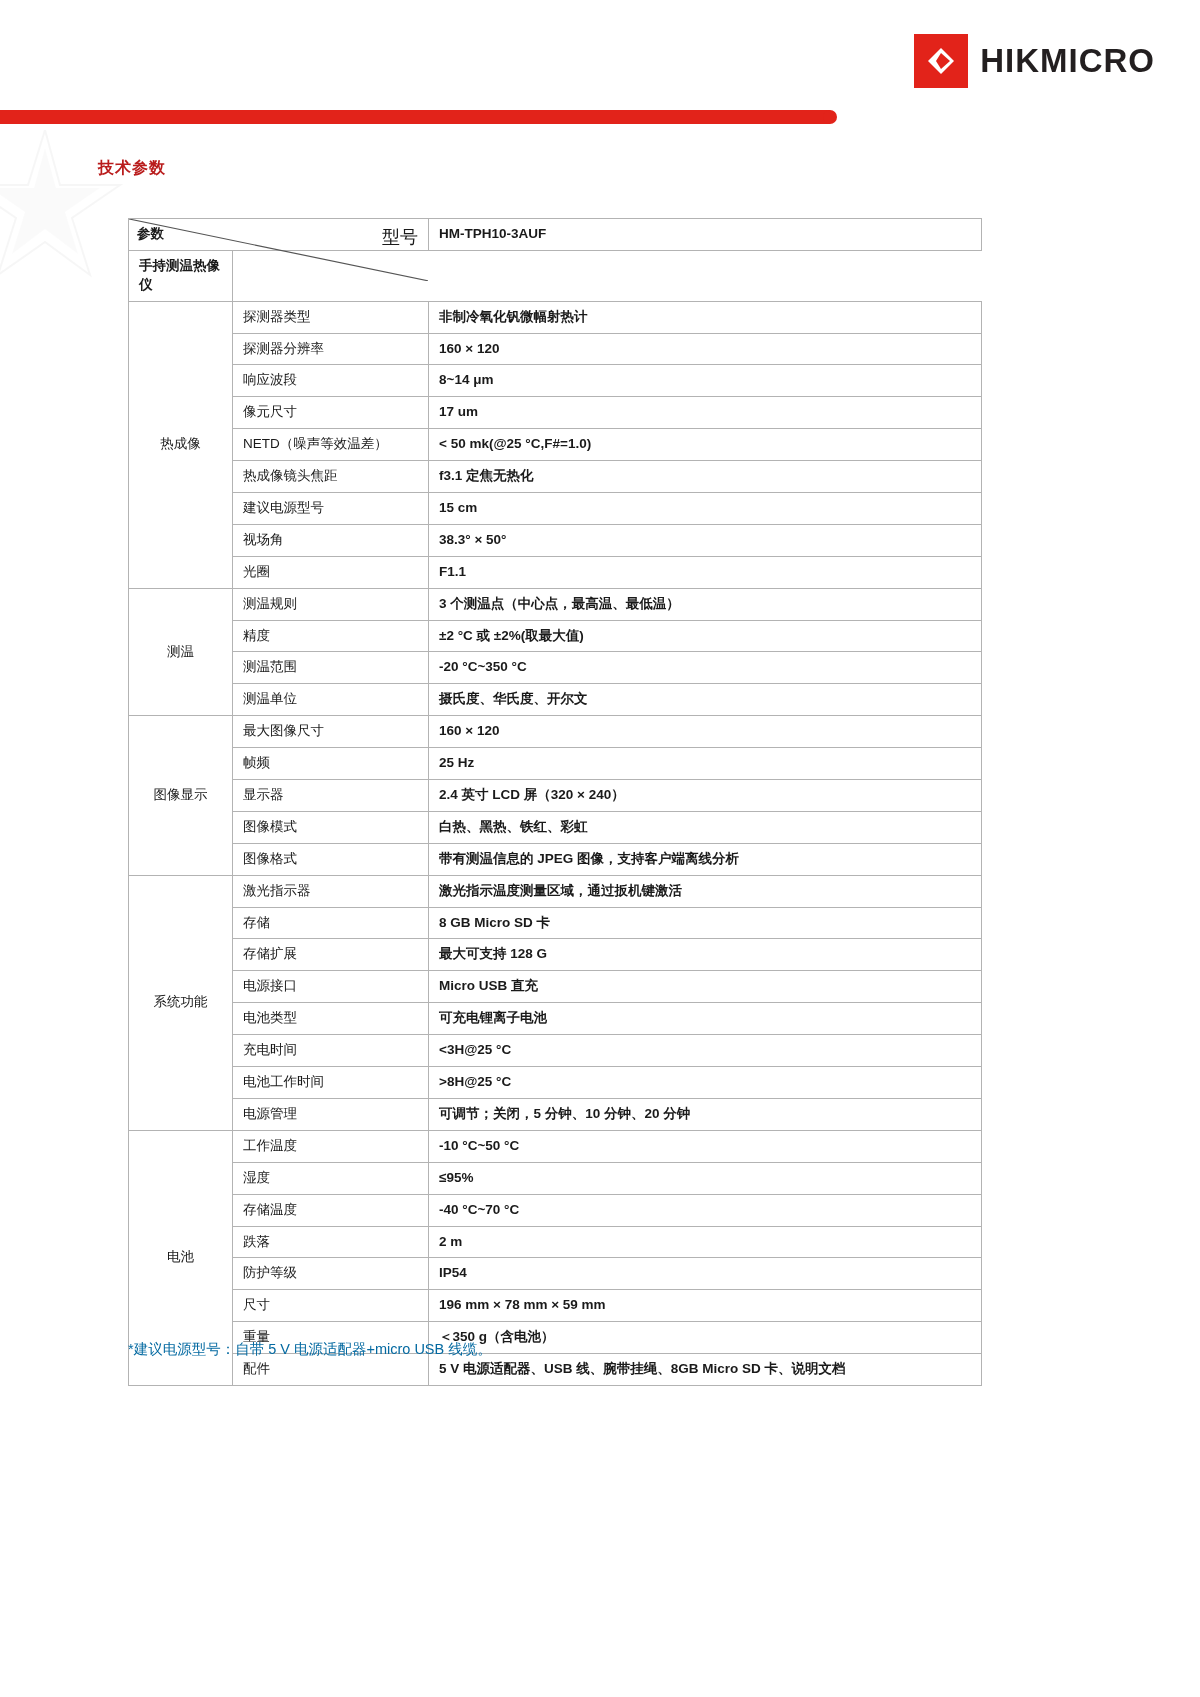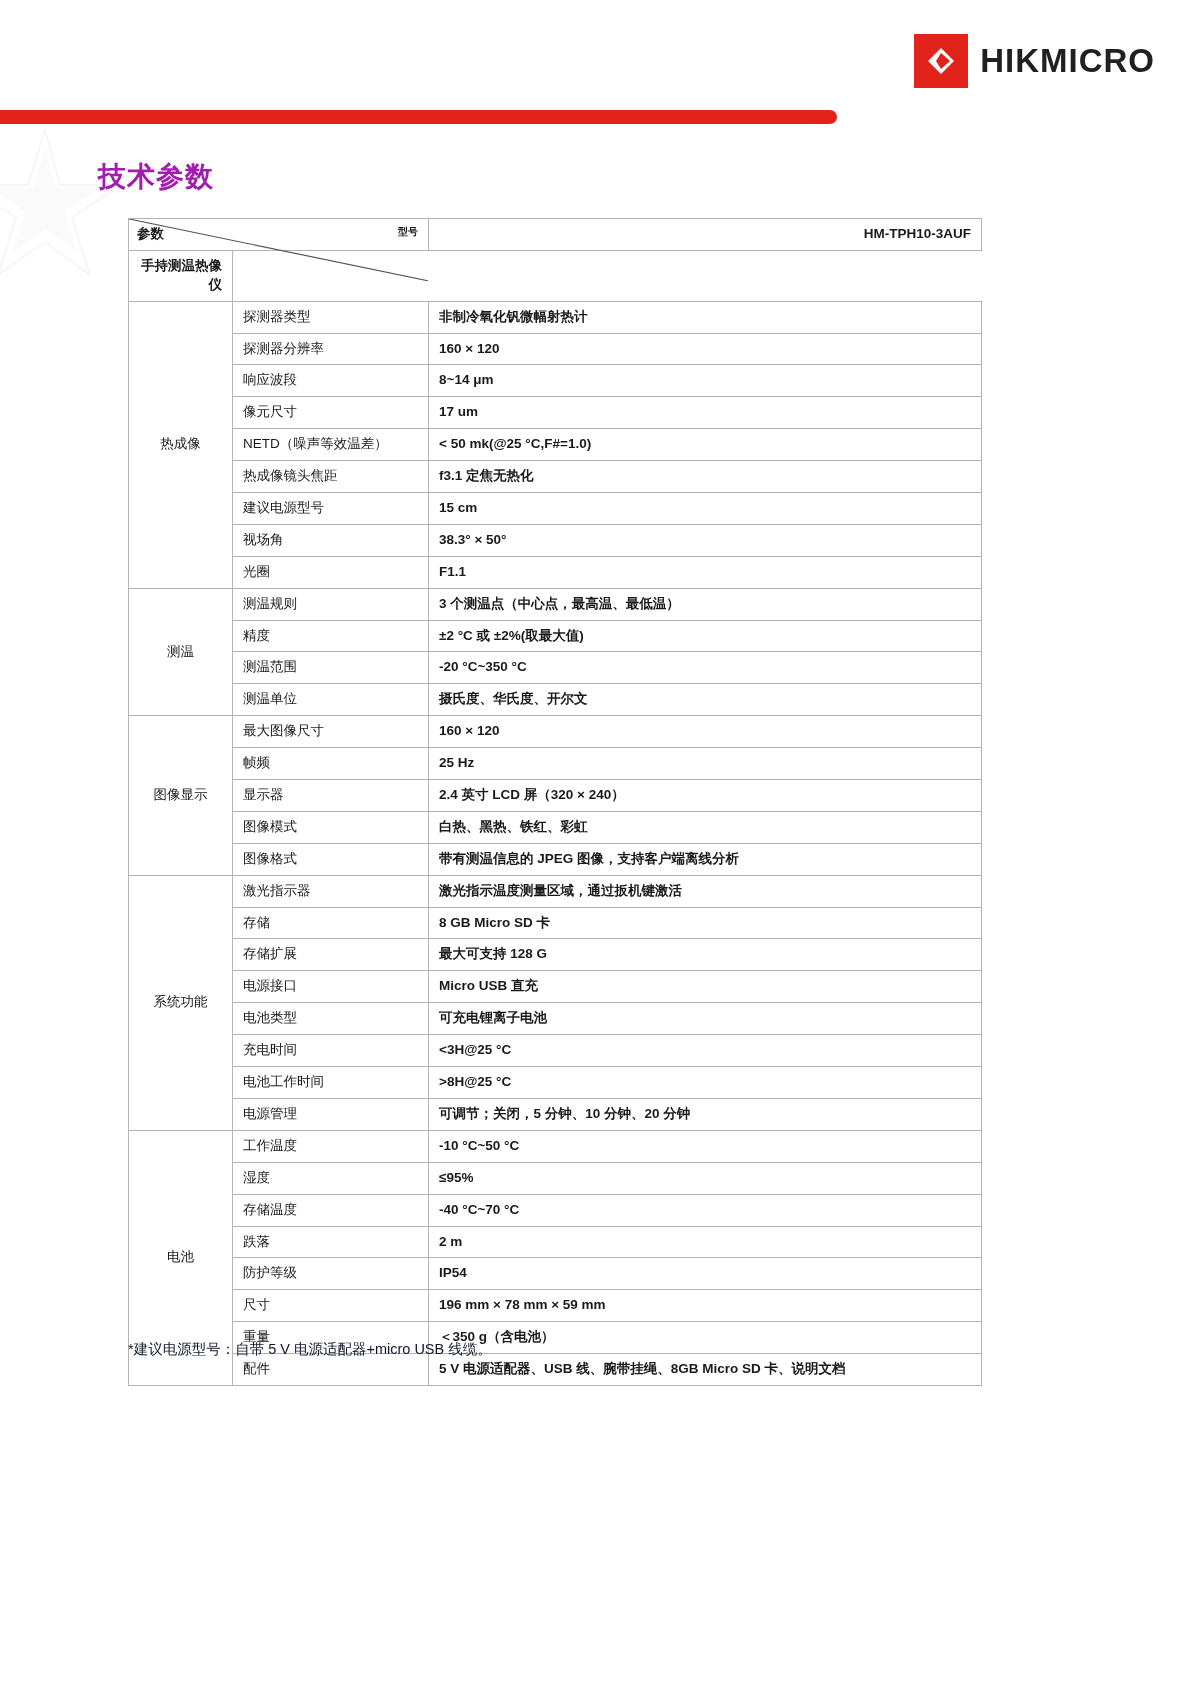--- a/index.html
+++ b/index.html
@@ -75,23 +75,23 @@
     height: 14px;
     border-radius: 50%;
     background: #e2231a;
   }
 
   
   .page-title {
     position: absolute;
     left: 98px;
     top: 158px;
-    font-size: 28px;
+    font-size: 16px;
     font-weight: bold;
-    color: #a21caf;
+    color: #b91c1c;
     letter-spacing: 1px;
   }
 
   
   .table-wrap {
     position: absolute;
     left: 128px;
     top: 218px;
     width: 854px;
   }
@@ -134,45 +134,45 @@
     position: relative;
   }
   td.corner .diag {
     position: absolute;
     inset: 0;
   }
   td.corner .model-lbl {
     position: absolute;
     right: 10px;
     top: 6px;
-    font-weight: bold;
-    font-size: 10px;
+    font-weight: normal;
+    font-size: 18px;
     margin-left: 44px;
   }
   td.corner .param-lbl {
     position: absolute;
     left: 8px;
     bottom: 6px;
     font-weight: bold;
     font-size: 13.5px;
   }
   td.modelname, td.devicetype {
     background: #e8e8e8;
-    text-align: right;
+    text-align: left;
     font-weight: bold;
     height: 27px;
   }
 
   
   .footnote {
     position: absolute;
     left: 128px;
     top: 1340px;
     font-size: 14.5px;
-    color: #0f172a;
+    color: #0369a1;
   }
 
   
   .ink-wm {
     position: absolute;
     left: 385px;
     top: 690px;
     width: 330px;
     height: 330px;
     pointer-events: none;

